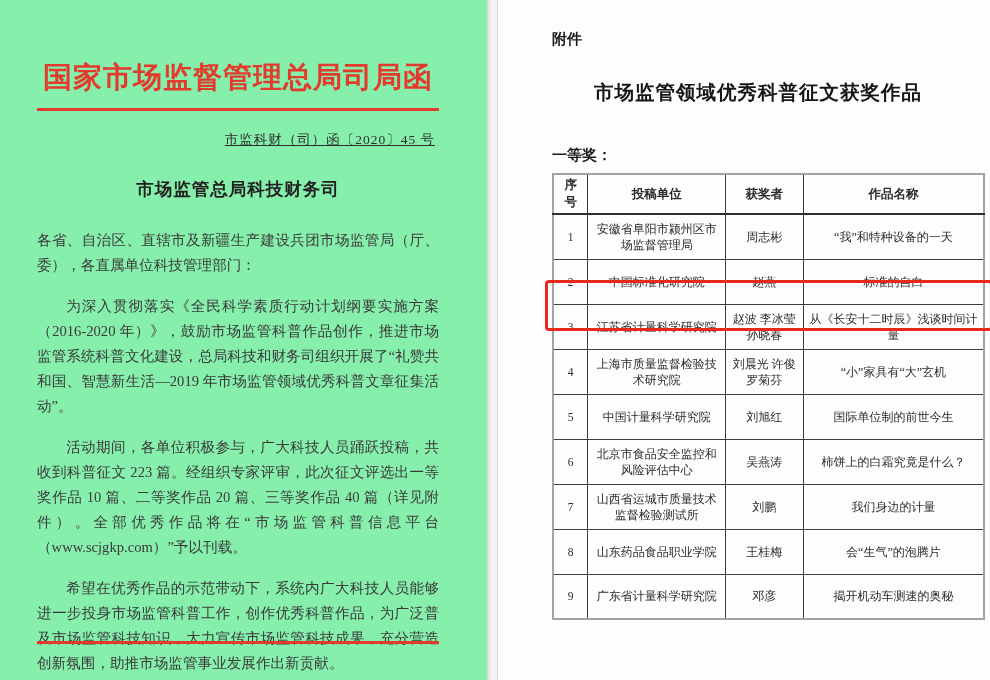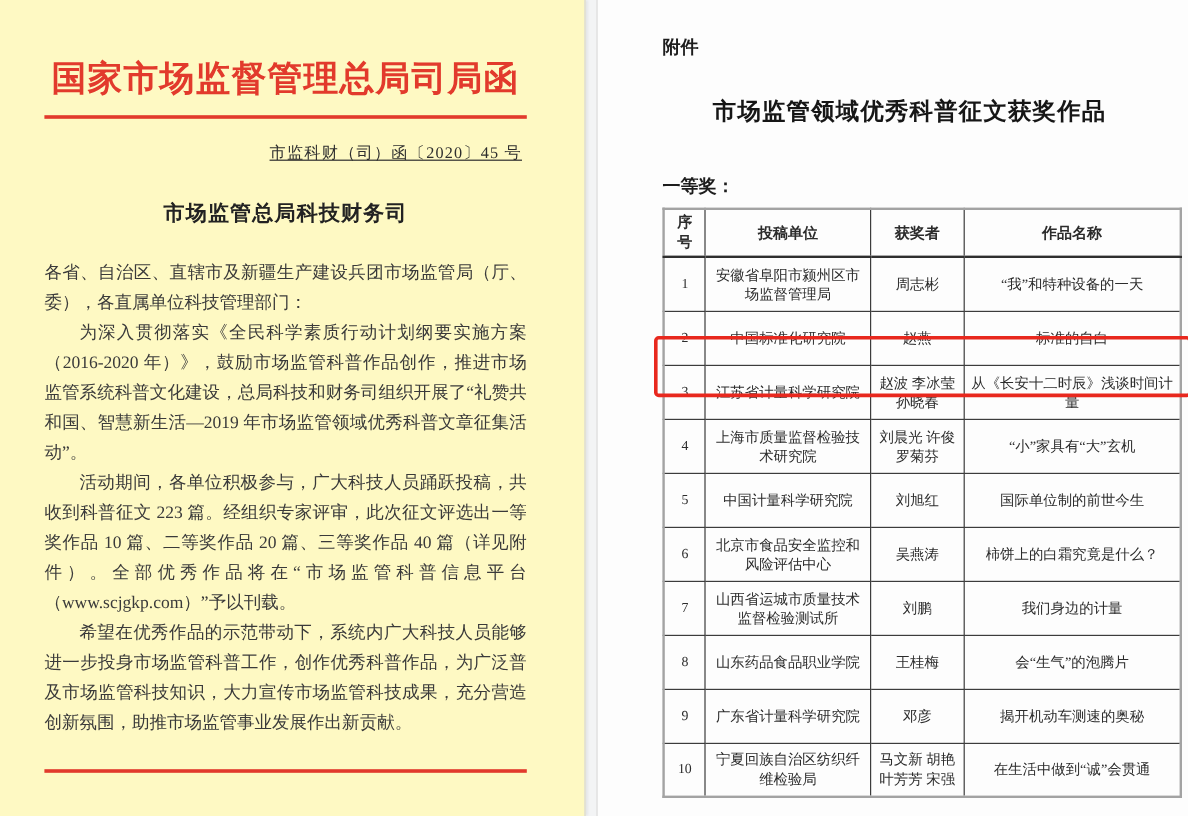--- a/index.html
+++ b/index.html
@@ -1,29 +1,29 @@
 <!DOCTYPE html>
 <html><head>
 <meta charset="utf-8">
 <style>
   * { margin:0; padding:0; box-sizing:border-box; }
   html,body { width:990px; height:680px; }
   body { font-family:"Liberation Serif","DejaVu Serif",serif; background:#f3f4f5; }
   .canvas { position:relative; width:990px; height:680px; overflow:hidden; background:#f3f4f5; }
 
   .page { position:absolute; top:0; height:680px; background:#fdfdfd; }
-  .page-left  { left:0; width:488px; border-right:1px solid #d6d6d6; box-shadow:2px 0 2px rgba(0,0,0,.06); background:#fef9c3; padding:0 48px 0 37px; }
+  .page-left  { left:0; width:488px; border-right:1px solid #d6d6d6; box-shadow:2px 0 2px rgba(0,0,0,.06); background:#86efac; padding:12px 48px 0 37px; }
   .page-right { left:497px; width:493px; border-left:1px solid #dadada; padding:0 26px 0 54px; }
 
   
   .red-head { margin-top:46px; color:#e23a2c; font-weight:bold; font-size:29px; letter-spacing:1px; text-align:center; white-space:nowrap; }
   .red-rule { margin-top:10px; height:3px; background:#e23a2c; }
   .doc-number { margin-top:20px; font-size:13.5px; color:#2e2e2e; text-align:right; padding-right:4px; letter-spacing:1px;text-decoration:underline; }
   .doc-title { margin-top:26px; text-align:center; font-weight:bold; font-size:17.5px; line-height:29px; color:#222; letter-spacing:1px; }
-  .body-text { color:#3a3a3a; font-size:14.6px; line-height:25px; text-align:justify; }
+  .body-text { color:#3a3a3a; font-size:14.6px; line-height:25px; text-align:justify;margin-top:16px; }
   .salutation { margin-top:24px; }
   .body-para { text-indent:2em; }
   .bottom-red-rule { position:absolute; left:37px; right:48px; bottom:36px; height:3px; background:#e23a2c; }
 
   
   .attach-label { margin-top:30px; font-family:"Liberation Sans","DejaVu Sans",sans-serif; font-weight:bold; font-size:15px; color:#1d1d1d; }
   .attach-title { margin-top:30px; text-align:center; font-family:"Liberation Sans","DejaVu Sans",sans-serif; font-weight:bold; font-size:19.5px; color:#161616; letter-spacing:1px; }
   .prize-label { margin-top:40px; font-family:"Liberation Sans","DejaVu Sans",sans-serif; font-weight:bold; font-size:15px; color:#1d1d1d; }
 
   .table-wrap { position:relative; margin-top:8px; width:433px; }
@@ -126,25 +126,19 @@
     <td class="c-work">会“生气”的泡腾片</td>
   </tr>
 
   <tr>
     <td class="c-no">9</td>
     <td class="c-unit">广东省计量科学研究院</td>
     <td class="c-winner">邓彦</td>
     <td class="c-work">揭开机动车测速的奥秘</td>
   </tr>
 
-  <tr>
-    <td class="c-no">10</td>
-    <td class="c-unit">宁夏回族自治区纺织纤维检验局</td>
-    <td class="c-winner">马文新 胡艳 叶芳芳 宋强</td>
-    <td class="c-work">在生活中做到“诚”会贯通</td>
-  </tr>
 </tbody>
       </table>
       <div class="highlight-box"></div>
     </div>
   </div>
 
 </div>
 
 </body></html>

